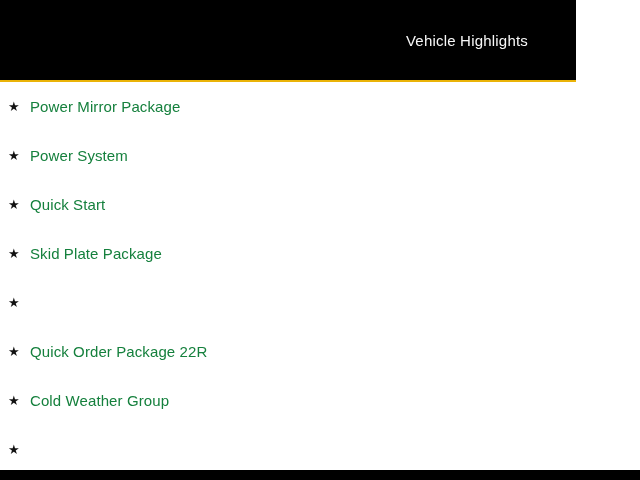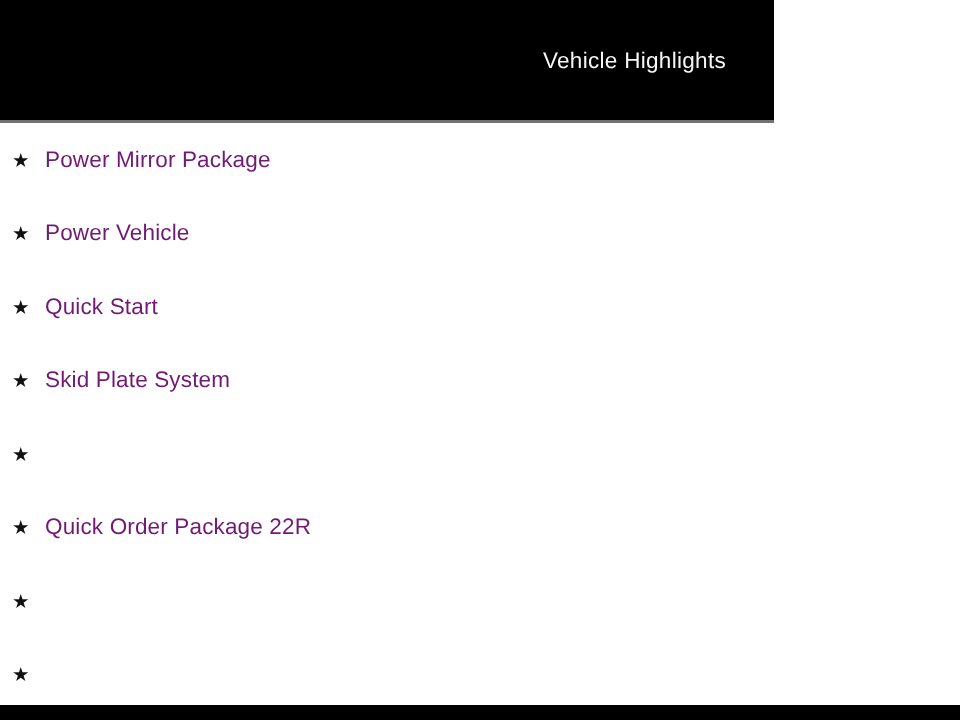--- a/index.html
+++ b/index.html
@@ -12,28 +12,28 @@
     font-family: "Liberation Sans", sans-serif;
   }
   .page {
     position: relative;
     width: 640px;
     height: 480px;
     background: #ffffff;
   }
   .header {
     box-sizing: border-box;
-    width: 516px;
+    width: 576px;
     height: 82px;
     background: #000000;
-    border-bottom: 2px solid #737373;
+    border-bottom: 2px solid #eab308;
     display: flex;
     align-items: center;
     justify-content: flex-end;
-    padding-right: 32px;
+    padding-right: 48px;
   }
   .header-title {
     color: #f7f7f7;
     font-size: 15px;
     letter-spacing: 0.2px;
   }
   .list {
     box-sizing: border-box;
     width: 640px;
     padding: 0;
@@ -47,21 +47,21 @@
   .star {
     width: 14px;
     font-size: 13px;
     line-height: 1;
     color: #111111;
     flex: 0 0 auto;
     margin-right: 8px;
     text-align: left;
   }
   .item-label {
-    color: #701a75;
+    color: #15803d;
     font-size: 15px;
     letter-spacing: 0.1px;
   }
   .footer-bar {
     position: absolute;
     left: 0;
     bottom: 0;
     width: 640px;
     height: 10px;
     background: #000000;
@@ -77,39 +77,40 @@
   </div>
 
   <div class="list">
 
   <div class="item">
       <span class="star">★</span>
       <span class="item-label">Power Mirror Package</span>
     </div>
       <div class="item">
       <span class="star">★</span>
-      <span class="item-label">Power Vehicle</span>
+      <span class="item-label">Power System</span>
     </div>
       <div class="item">
       <span class="star">★</span>
       <span class="item-label">Quick Start</span>
     </div>
       <div class="item">
       <span class="star">★</span>
-      <span class="item-label">Skid Plate System</span>
+      <span class="item-label">Skid Plate Package</span>
     </div>
       <div class="item">
       <span class="star">★</span>
     </div>
       <div class="item">
       <span class="star">★</span>
       <span class="item-label">Quick Order Package 22R</span>
     </div>
       <div class="item">
       <span class="star">★</span>
+      <span class="item-label">Cold Weather Group</span>
     </div>
       <div class="item">
       <span class="star">★</span>
     </div>
     </div>
 
   <div class="footer-bar"></div>
 
 </div>
 

